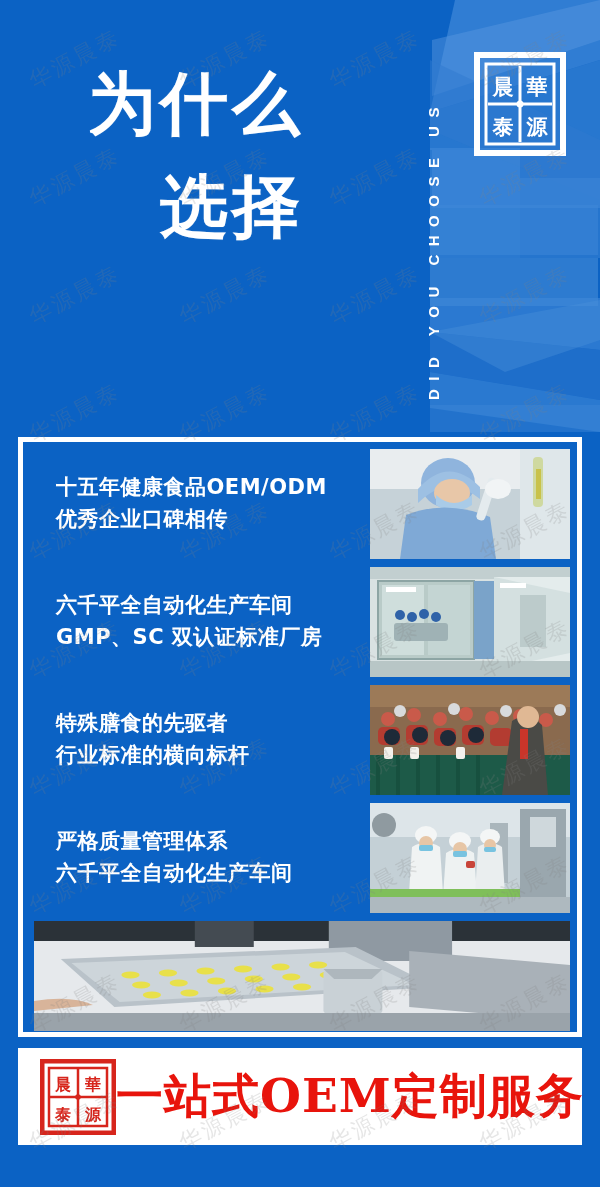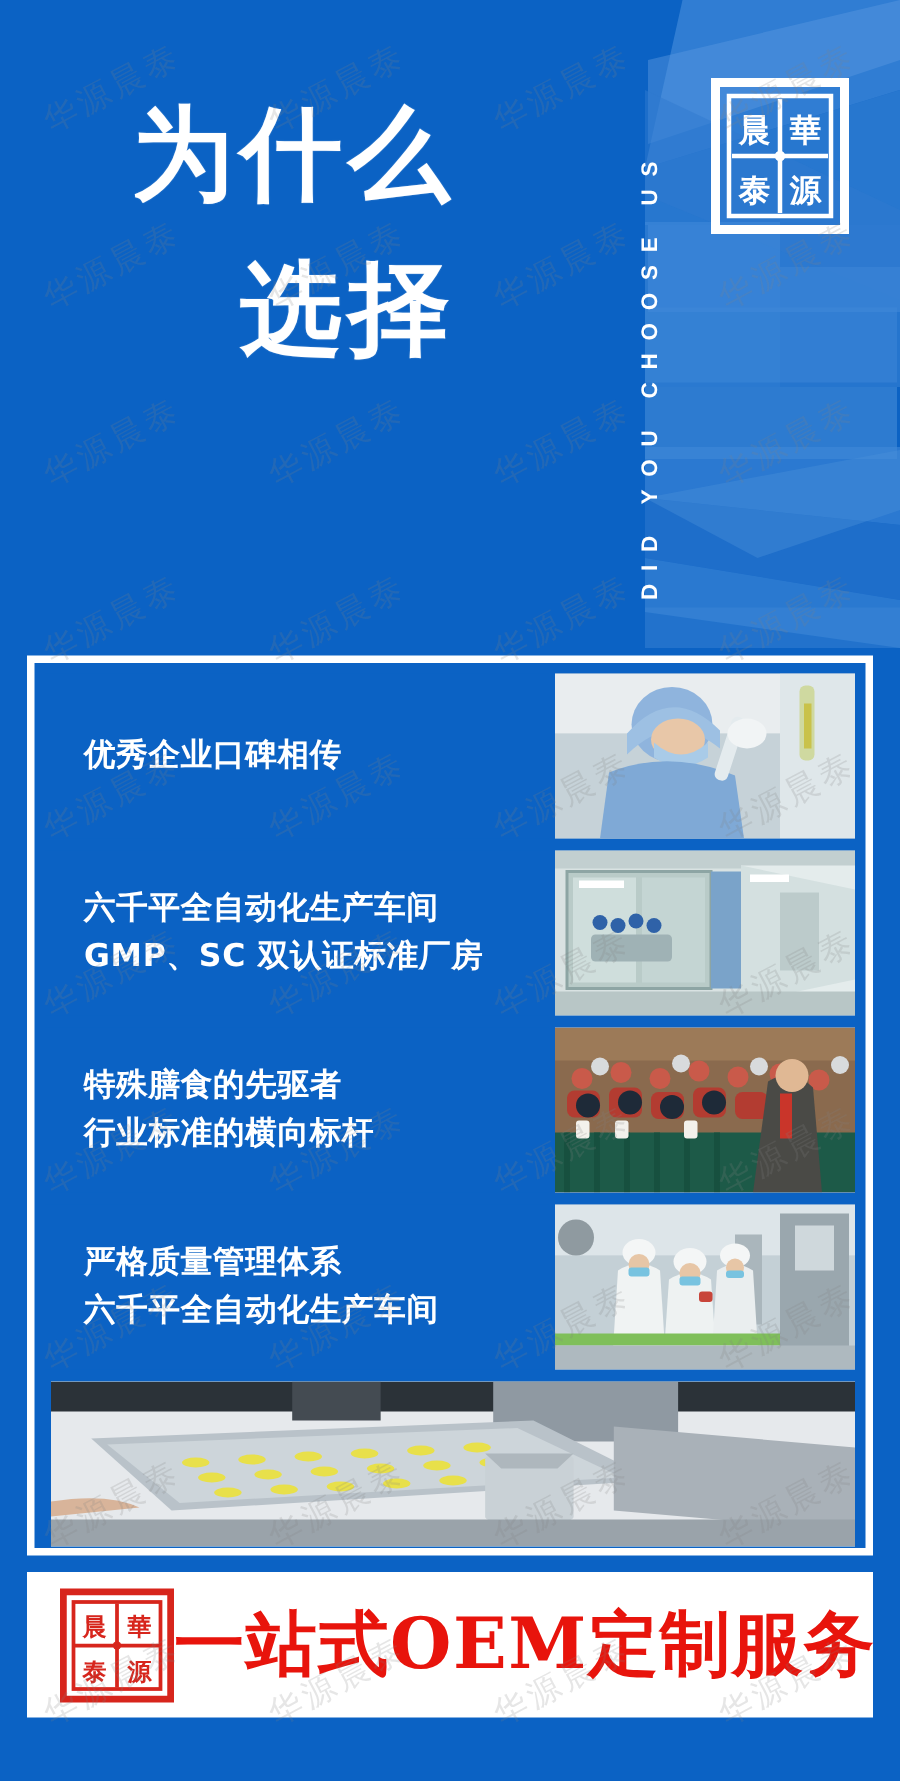--- a/index.html
+++ b/index.html
@@ -192,20 +192,21 @@
       </svg>
     </div>
   </div>
 
   <div class="frame"></div>
 
   <div class="cards">
 
     <div class="card">
       <div class="card-text">
+        <div class="ln">十五年健康食品OEM/ODM</div>
         <div class="ln">优秀企业口碑相传</div>
       </div>
       <div class="card-img">
         <svg viewBox="0 0 200 110" preserveAspectRatio="none">
           <rect width="200" height="110" fill="#d7dee2"></rect>
           <rect x="0" y="0" width="200" height="40" fill="#e9edef"></rect>
           <rect x="0" y="40" width="200" height="70" fill="#c6d2d8"></rect>
           <rect x="150" y="0" width="50" height="110" fill="#dfe7ea"></rect>
           <rect x="163" y="8" width="10" height="50" rx="4" fill="#cfd9a0"></rect>
           <rect x="166" y="20" width="5" height="30" fill="#c9c24a"></rect>

